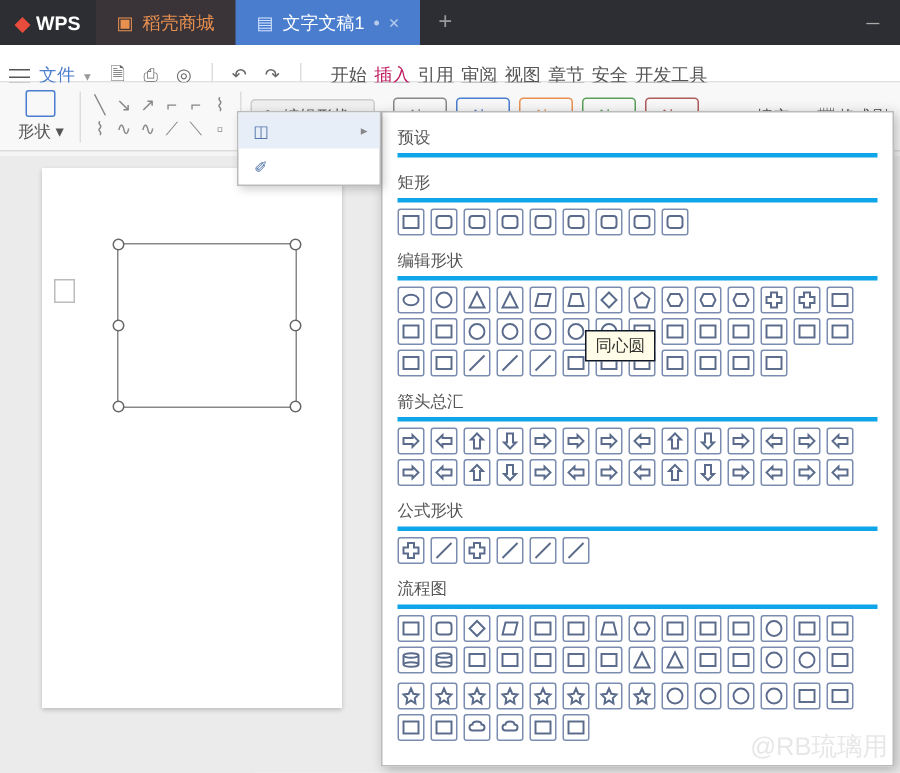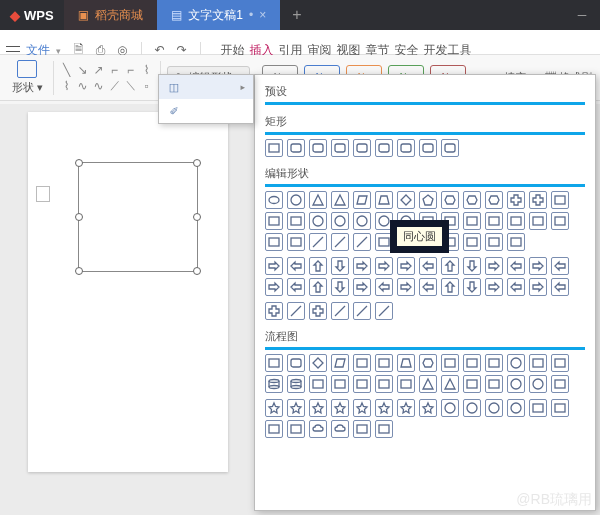--- a/index.html
+++ b/index.html
@@ -48,32 +48,32 @@
   .dd-ico { width:14px; height:14px; display:inline-flex; align-items:center; justify-content:center; color:#5577aa;}
   .dd-arrow{ margin-left:auto; color:#888; font-size:9px;}
   
   
   .picker { position:absolute; left:254px; top:74px; right:4px; bottom:4px; background:#fff; border:1px solid #bbb; box-shadow:2px 2px 8px rgba(0,0,0,.25); overflow-y:auto; padding:6px 10px 10px 10px; z-index:4;}
   .pk-section { margin-bottom:6px;}
   .pk-title { font-size:11px; color:#555; padding:3px 0 3px 0; border-bottom:3px solid #0ea5e9; margin-bottom:4px;}
   .pk-grid { display:flex; flex-wrap:wrap; gap:3px 4px;}
   .pk-cell { width:18px; height:18px; border:1px solid #7a8db0; border-radius:2px; display:flex; align-items:center; justify-content:center; color:#5a6b8c; font-size:10px; background:#fff;}
   .pk-cell svg { stroke:#5a6b8c; fill:none; stroke-width:1.3;}
-  .tooltip { position:absolute; background:#fffde7; border:7px solid #0f172a; padding:2px 6px; font-size:11px; color:#333; left:390px; top:220px; z-index:10;}
+  .tooltip { position:absolute; background:#fffde7; border:1px solid #0f172a; padding:2px 6px; font-size:11px; color:#333; left:390px; top:220px; z-index:10;}
   
   
   .workspace { position:absolute; left:0; top:104px; right:0; bottom:0; background:#ebebeb;}
   .page { position:absolute; left:28px; top:8px; width:200px; height:360px; background:#fff; box-shadow:0 1px 3px rgba(0,0,0,.2);}
   .page-ico { position:absolute; left:8px; top:74px; width:14px; height:16px; border:1px solid #bbb; background:#fff;}
   .sel-rect { position:absolute; left:50px; top:50px; width:120px; height:110px; border:1px solid #888;}
   .handle { position:absolute; width:8px; height:8px; background:#fff; border:1px solid #666; border-radius:50%;}
   .h-tl{left:-4px;top:-4px;} .h-tr{right:-4px;top:-4px;} .h-bl{left:-4px;bottom:-4px;} .h-br{right:-4px;bottom:-4px;}
   .h-ml{left:-4px;top:50%;margin-top:-4px;} .h-mr{right:-4px;top:50%;margin-top:-4px;}
   
-  .watermark{ position:absolute; right:8px; bottom:6px; color:#ddd; font-size:14px; z-index:20; opacity:.7;}
+  .watermark{ position:absolute; right:8px; bottom:6px; color:#ddd; font-size:17px; z-index:20; opacity:.7;}
   
   
   .picker::-webkit-scrollbar{width:8px;} .picker::-webkit-scrollbar-thumb{background:#ccc;border-radius:4px;}
 </style>
 </head>
 <body>
 
 <div class="titlebar">
   <div class="tbar-wps">
     <span style="color:#e74c3c;">◆</span>
@@ -438,20 +438,21 @@
           </svg>
         </div>
         <div class="pk-cell">
           <svg width="14" height="14" viewBox="0 0 14 14">
             <rect x="2" y="3" width="10" height="8"></rect>
           </svg>
         </div>
       </div>
   </div>
   <div class="pk-section">
+    <div class="pk-title">箭头总汇</div>
     <div class="pk-grid" id="grid-arrows">
         <div class="pk-cell">
           <svg width="14" height="14" viewBox="0 0 14 14">
             <path d="M2 5 L8 5 L8 3 L12 7 L8 11 L8 9 L2 9 Z"></path>
           </svg>
         </div>
         <div class="pk-cell">
           <svg width="14" height="14" viewBox="0 0 14 14">
             <path d="M12 5 L6 5 L6 3 L2 7 L6 11 L6 9 L12 9 Z"></path>
           </svg>
@@ -582,20 +583,21 @@
           </svg>
         </div>
         <div class="pk-cell">
           <svg width="14" height="14" viewBox="0 0 14 14">
             <path d="M12 5 L6 5 L6 3 L2 7 L6 11 L6 9 L12 9 Z"></path>
           </svg>
         </div>
       </div>
   </div>
   <div class="pk-section">
+    <div class="pk-title">公式形状</div>
     <div class="pk-grid" id="grid-formula">
         <div class="pk-cell">
           <svg width="14" height="14" viewBox="0 0 14 14">
             <path d="M5 2 H9 V5 H12 V9 H9 V12 H5 V9 H2 V5 H5 Z"></path>
           </svg>
         </div>
         <div class="pk-cell">
           <svg width="14" height="14" viewBox="0 0 14 14">
             <path d="M2 12 L12 2"></path>
           </svg>

